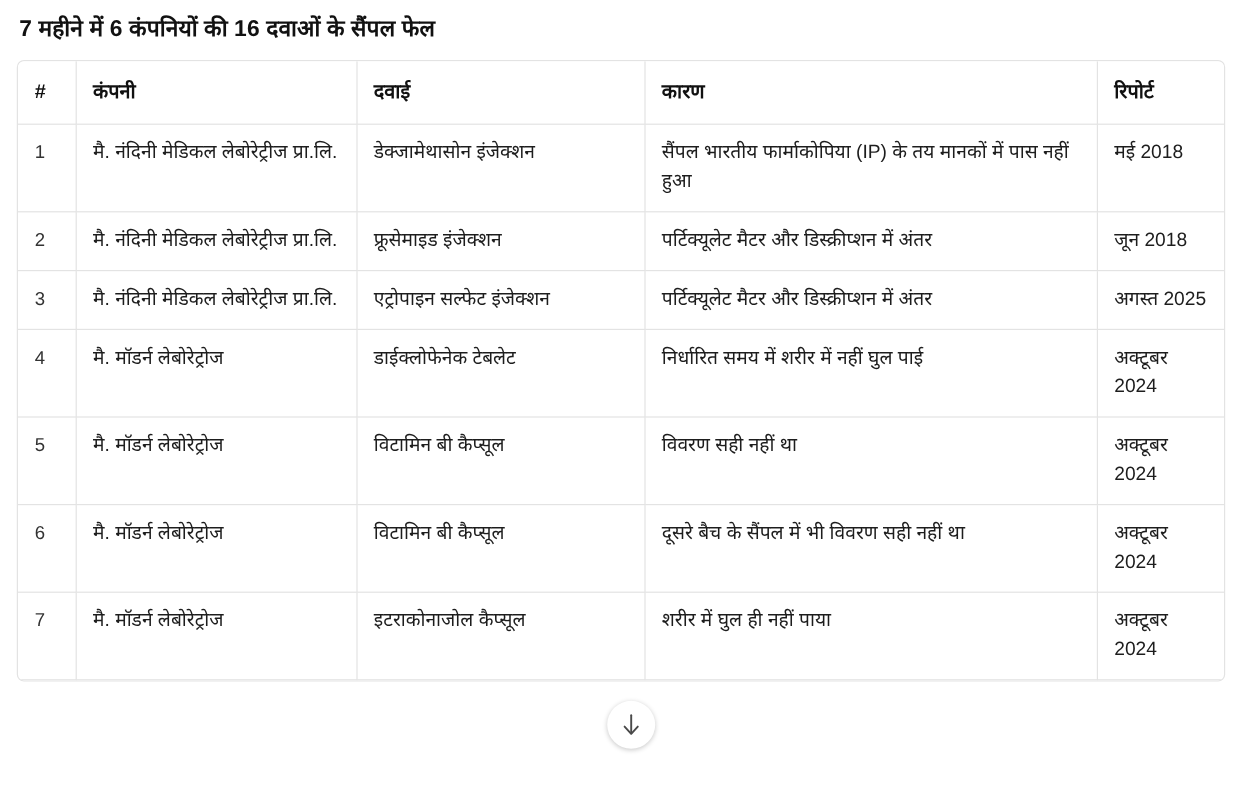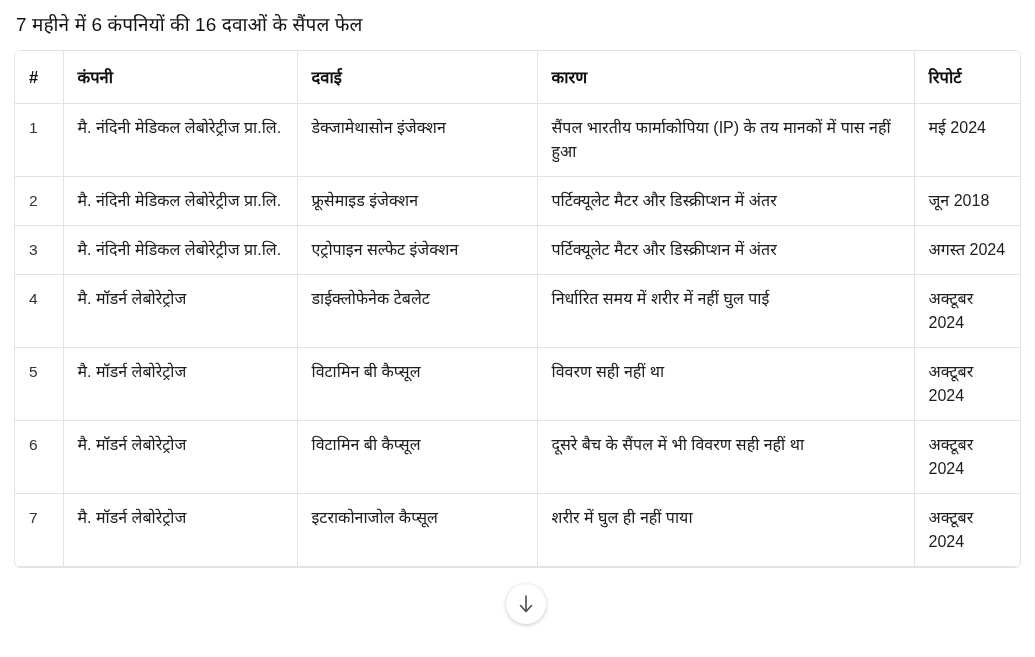--- a/index.html
+++ b/index.html
@@ -15,21 +15,21 @@
     overflow: hidden;
     position: relative;
   }
   .page {
     width: 1035px;
     box-sizing: border-box;
     padding: 10px 14px 0 14px;
   }
   .page-title {
     font-size: 19px;
-    font-weight: normal;
+    font-weight: bold;
     color: #111111;
     line-height: 1.35;
     margin: 2px 0 12px 2px;
     letter-spacing: 0.1px;
   }
   .table-wrap {
     border: 1px solid #e3e3e3;
     border-radius: 6px;
     overflow: hidden;
     background: #ffffff;
@@ -116,35 +116,35 @@
           <th>कारण</th>
           <th>रिपोर्ट</th>
         </tr>
       </thead>
       <tbody>
         <tr>
           <td class="num">1</td>
           <td class="company">मै. नंदिनी मेडिकल लेबोरेट्रीज प्रा.लि.</td>
           <td class="medicine">डेक्जामेथासोन इंजेक्शन</td>
           <td class="cause">सैंपल भारतीय फार्माकोपिया (IP) के तय मानकों में पास नहीं हुआ</td>
-          <td class="report">मई 2024</td>
+          <td class="report">मई 2018</td>
         </tr>
         <tr>
           <td class="num">2</td>
           <td class="company">मै. नंदिनी मेडिकल लेबोरेट्रीज प्रा.लि.</td>
           <td class="medicine">फ्रूसेमाइड इंजेक्शन</td>
           <td class="cause">पर्टिक्यूलेट मैटर और डिस्क्रीप्शन में अंतर</td>
           <td class="report">जून 2018</td>
         </tr>
         <tr>
           <td class="num">3</td>
           <td class="company">मै. नंदिनी मेडिकल लेबोरेट्रीज प्रा.लि.</td>
           <td class="medicine">एट्रोपाइन सल्फेट इंजेक्शन</td>
           <td class="cause">पर्टिक्यूलेट मैटर और डिस्क्रीप्शन में अंतर</td>
-          <td class="report">अगस्त 2024</td>
+          <td class="report">अगस्त 2025</td>
         </tr>
         <tr>
           <td class="num">4</td>
           <td class="company">मै. मॉडर्न लेबोरेट्रोज</td>
           <td class="medicine">डाईक्लोफेनेक टेबलेट</td>
           <td class="cause">निर्धारित समय में शरीर में नहीं घुल पाई</td>
           <td class="report">अक्टूबर 2024</td>
         </tr>
         <tr>
           <td class="num">5</td>

